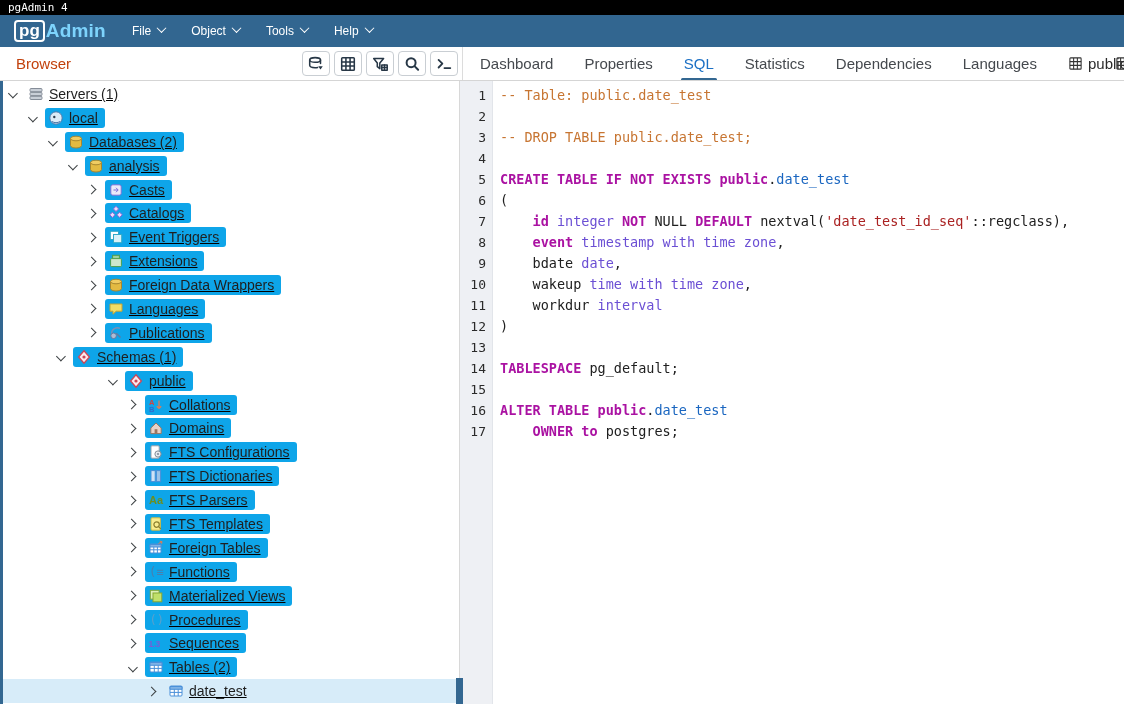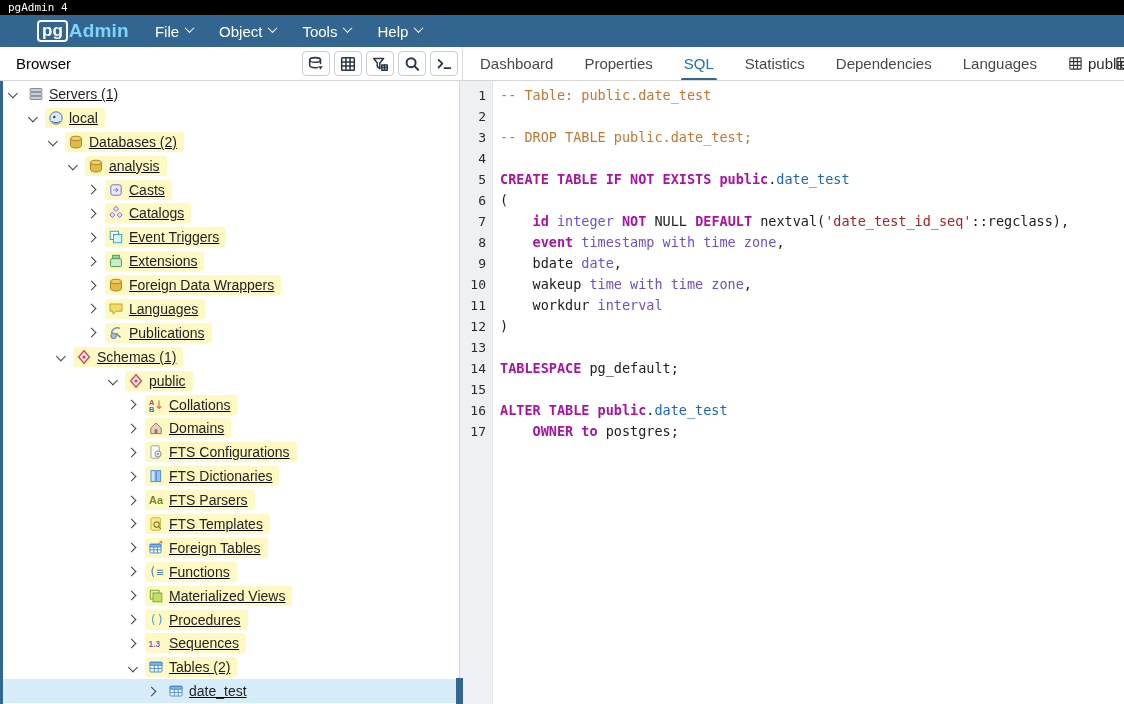--- a/index.html
+++ b/index.html
@@ -5,33 +5,33 @@
   * { box-sizing: border-box; margin: 0; padding: 0; }
   html,body { width:1124px; height:704px; overflow:hidden; background:#fff;
               font-family:"Liberation Sans", sans-serif; }
   .app { width:1124px; height:704px; display:flex; flex-direction:column; background:#fff; }
 
   
   .titlebar { height:15px; background:#000; color:#fff; font-family:"DejaVu Sans Mono", monospace;
               font-size:11px; line-height:15px; padding-left:8px; flex:none; }
 
   
-  .menubar { height:32px; background:#326690; display:flex; align-items:center; flex:none;padding-left:23px; }
+  .menubar { height:32px; background:#326690; display:flex; align-items:center; flex:none; }
   .logo { display:flex; align-items:center; margin:0 26px 0 14px; }
   .logo-pg { color:#fff; font-weight:bold; font-size:17px; border:2px solid #fff; border-radius:4px;
              padding:0 3px 1px 3px; line-height:17px; }
   .logo-admin { color:#7dd3fc; font-weight:bold; font-size:19px; margin-left:1px; letter-spacing:0.2px; }
-  .menu-item { color:#fff; font-size:15px; margin-right:26px; display:flex; align-items:center; cursor:default;justify-content:flex-end; }
+  .menu-item { color:#fff; font-size:12px; margin-right:26px; display:flex; align-items:center; cursor:default;justify-content:flex-end; }
   .caret { width:7px; height:7px; border-right:1.6px solid #fff; border-bottom:1.6px solid #fff;
            transform:rotate(45deg) translate(-1px,-1px); margin-left:7px; margin-top:-3px; }
 
   
   .headerrow { height:34px; display:flex; border-bottom:1px solid #d5d5d5; flex:none; background:#fff; }
   .browser-head { width:462px; flex:none; display:flex; align-items:center; padding:0 4px 0 16px; }
-  .browser-title { font-size:15px; color:#000000; flex:1; }
+  .browser-title { font-size:15px; color:#c2410c; flex:1; }
   .tool-btn { width:28px; height:25px; border:1px solid #c9ced3; border-radius:4px; margin-left:4px;
               display:flex; align-items:center; justify-content:center; background:#fff; }
   .tool-btn svg { stroke:#273746; fill:none; stroke-width:1.7; stroke-linecap:round; stroke-linejoin:round; }
   .tabbar { flex:1; display:flex; align-items:center; padding-left:17px; border-left:1px solid #dcdcdc;
             position:relative; overflow:hidden; }
   .tab { font-size:15px; color:#45494e; margin-right:31px; height:34px; display:flex; align-items:center;
          position:relative; cursor:default; white-space:nowrap; }
   .tab.active { color:#1a6fc4; }
   .tab.active::after { content:""; position:absolute; left:-3px; right:-3px; bottom:0; height:3px;
                        background:#336791; border-radius:2px; }
@@ -45,21 +45,21 @@
   .content { flex:1; display:flex; position:relative; overflow:hidden; }
   .leftstrip { position:absolute; left:0; top:0; bottom:0; width:3px; background:#336791; z-index:5; }
   .tree { width:459px; flex:none; overflow:hidden; padding-top:1px; position:relative; }
   .tree-row { height:23.9px; display:flex; align-items:center; white-space:nowrap; }
   .tree-row.sel { background:#d7ecf9; }
   .chev { width:7px; height:7px; border-right:1.7px solid #3c4043; border-bottom:1.7px solid #3c4043;
           flex:none; margin-right:10px; }
   .chev.right { transform:rotate(-45deg); }
   .chev.down  { transform:rotate(45deg) translate(1px,-1px); }
   .lw { display:inline-flex; align-items:center; padding:2px 7px 2px 3px; border-radius:3px;text-decoration:underline; }
-  .lw.pink { background:#fef9c3; }
+  .lw.pink { background:#0ea5e9; }
   .lw svg { width:16px; height:16px; margin-right:5px; flex:none; }
   .tree-label { font-size:14px; color:#1f1f1f; }
 
   .divider { width:1px; background:#d8d8d8; flex:none; }
   .vthumb { position:absolute; left:456px; width:7px; top:597px; height:27px; background:#336791; z-index:6; }
 
   
   .sqlpane { flex:1; display:flex; overflow:hidden; background:#fff; }
   .gutter { width:33px; flex:none; background:#eef0f4; border-right:1px solid #e2e5ea;
             padding-top:4px; text-align:right; }

